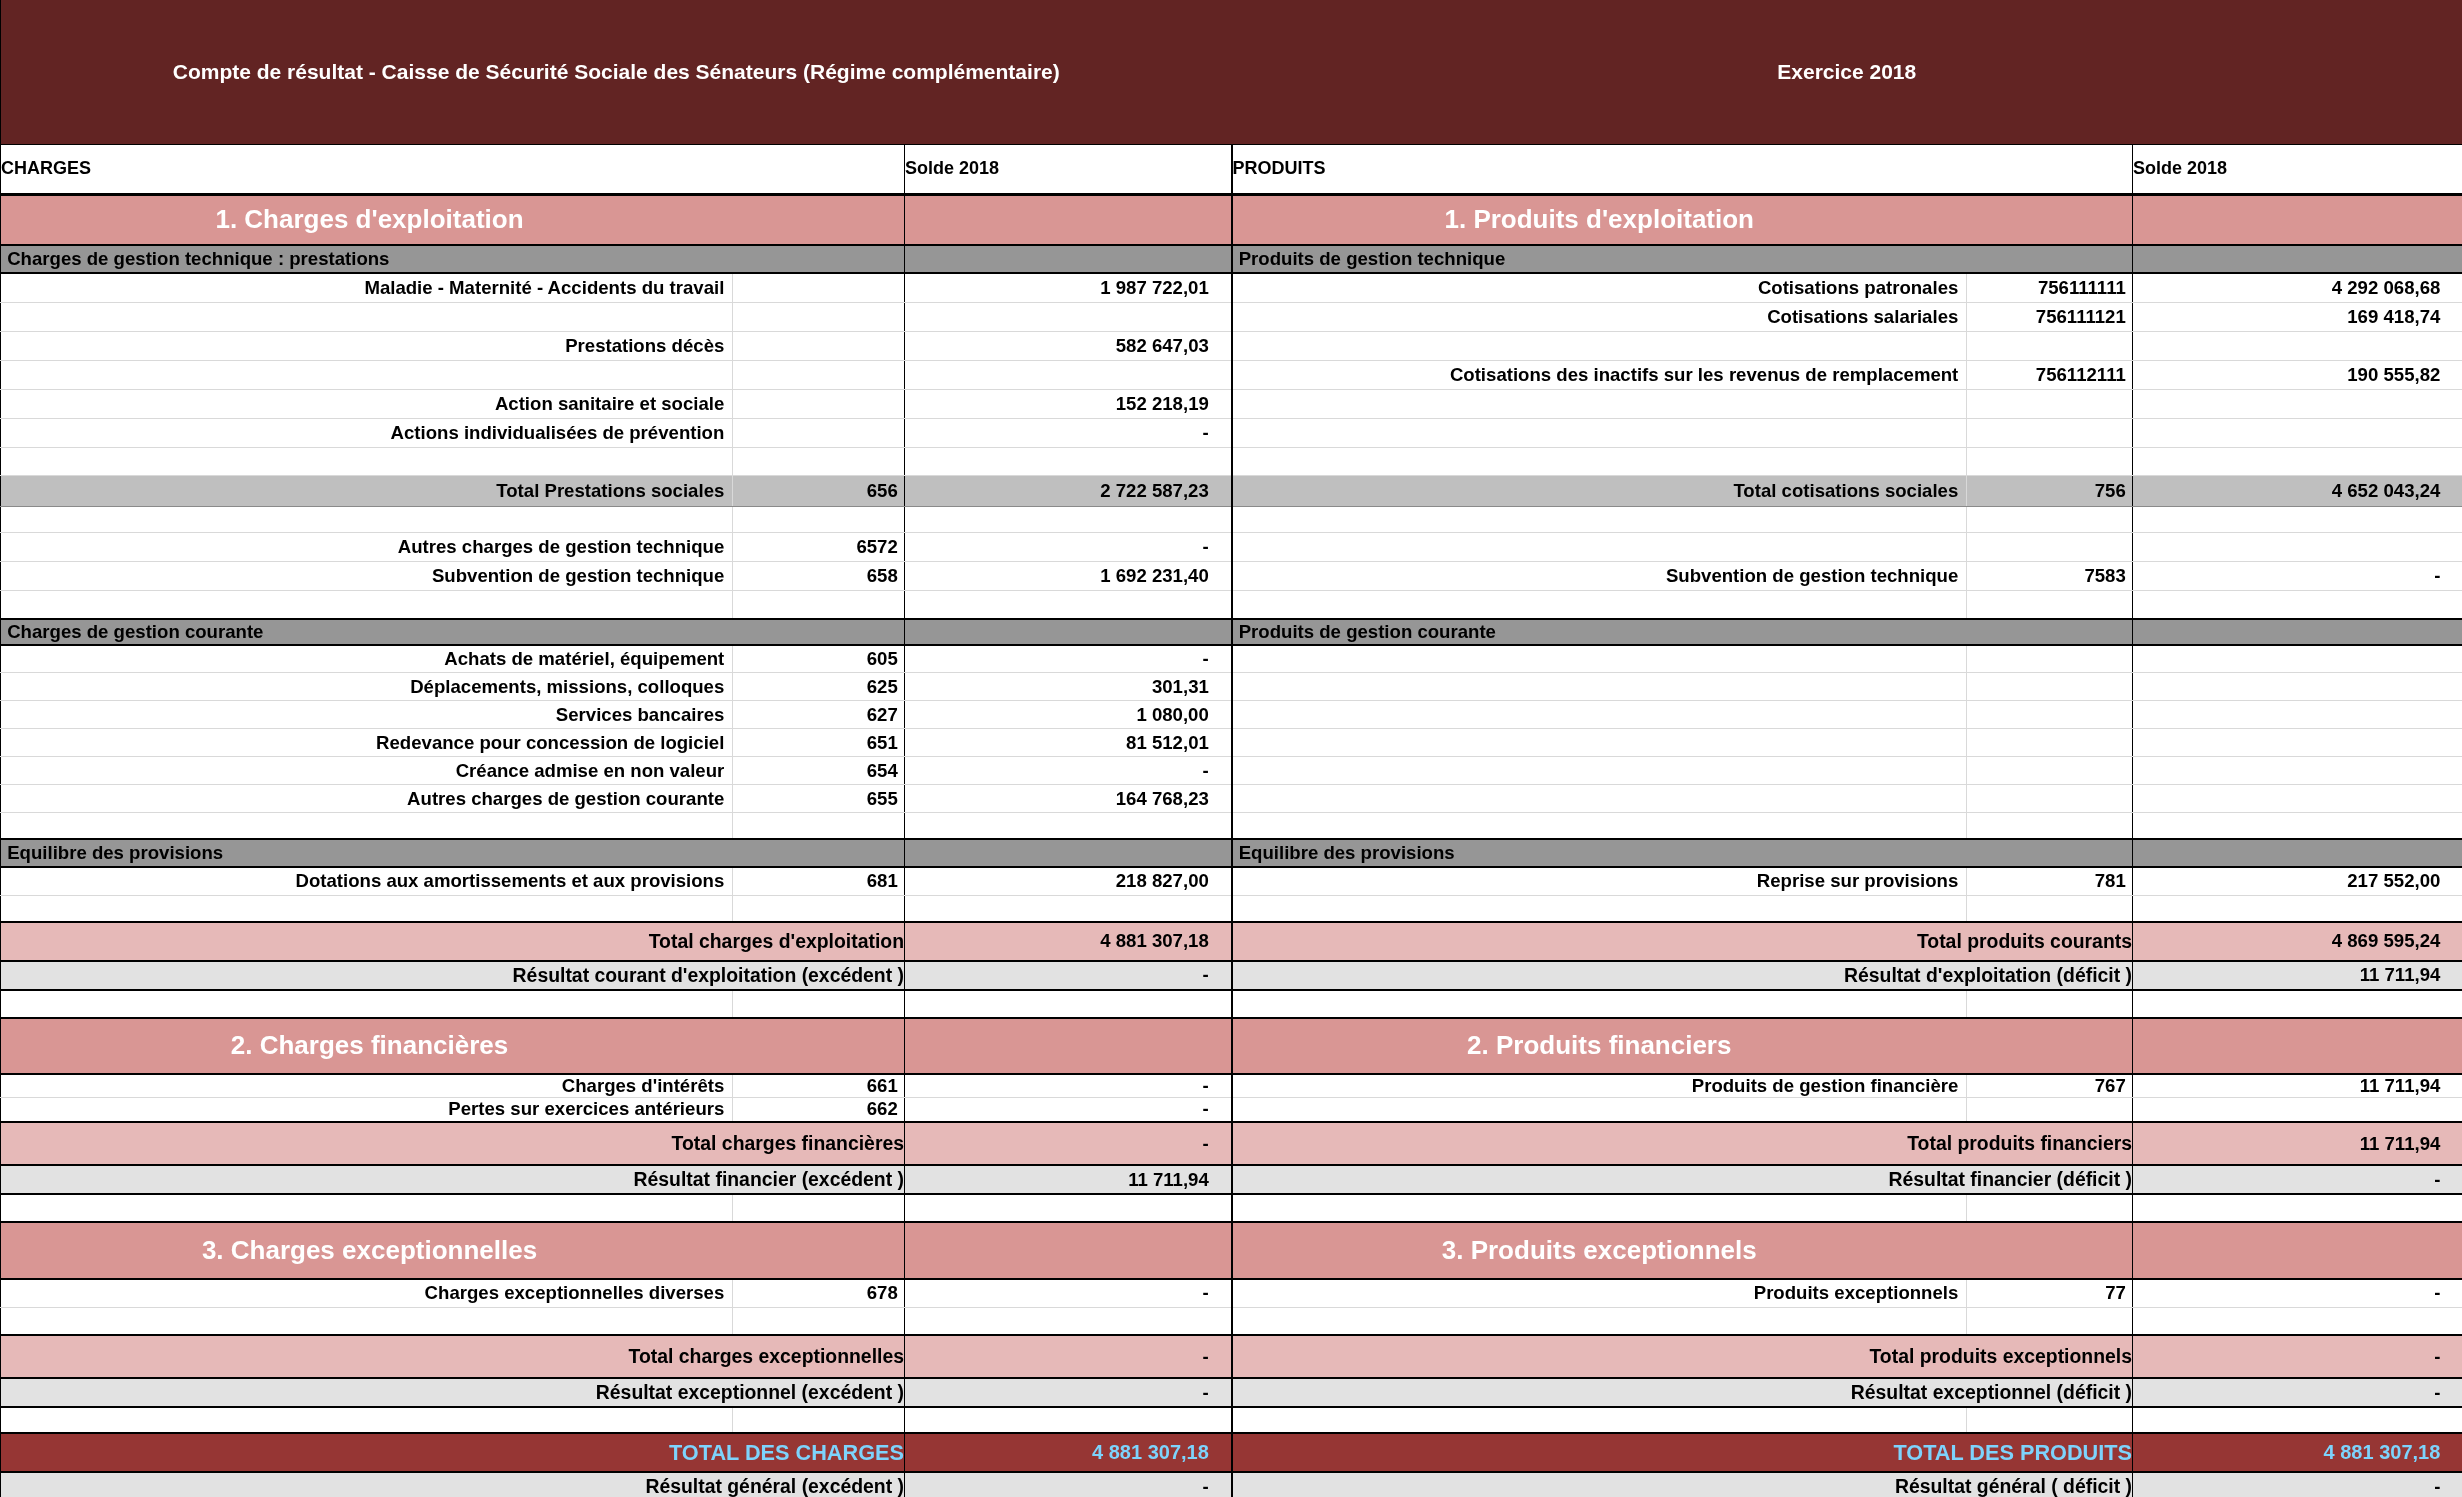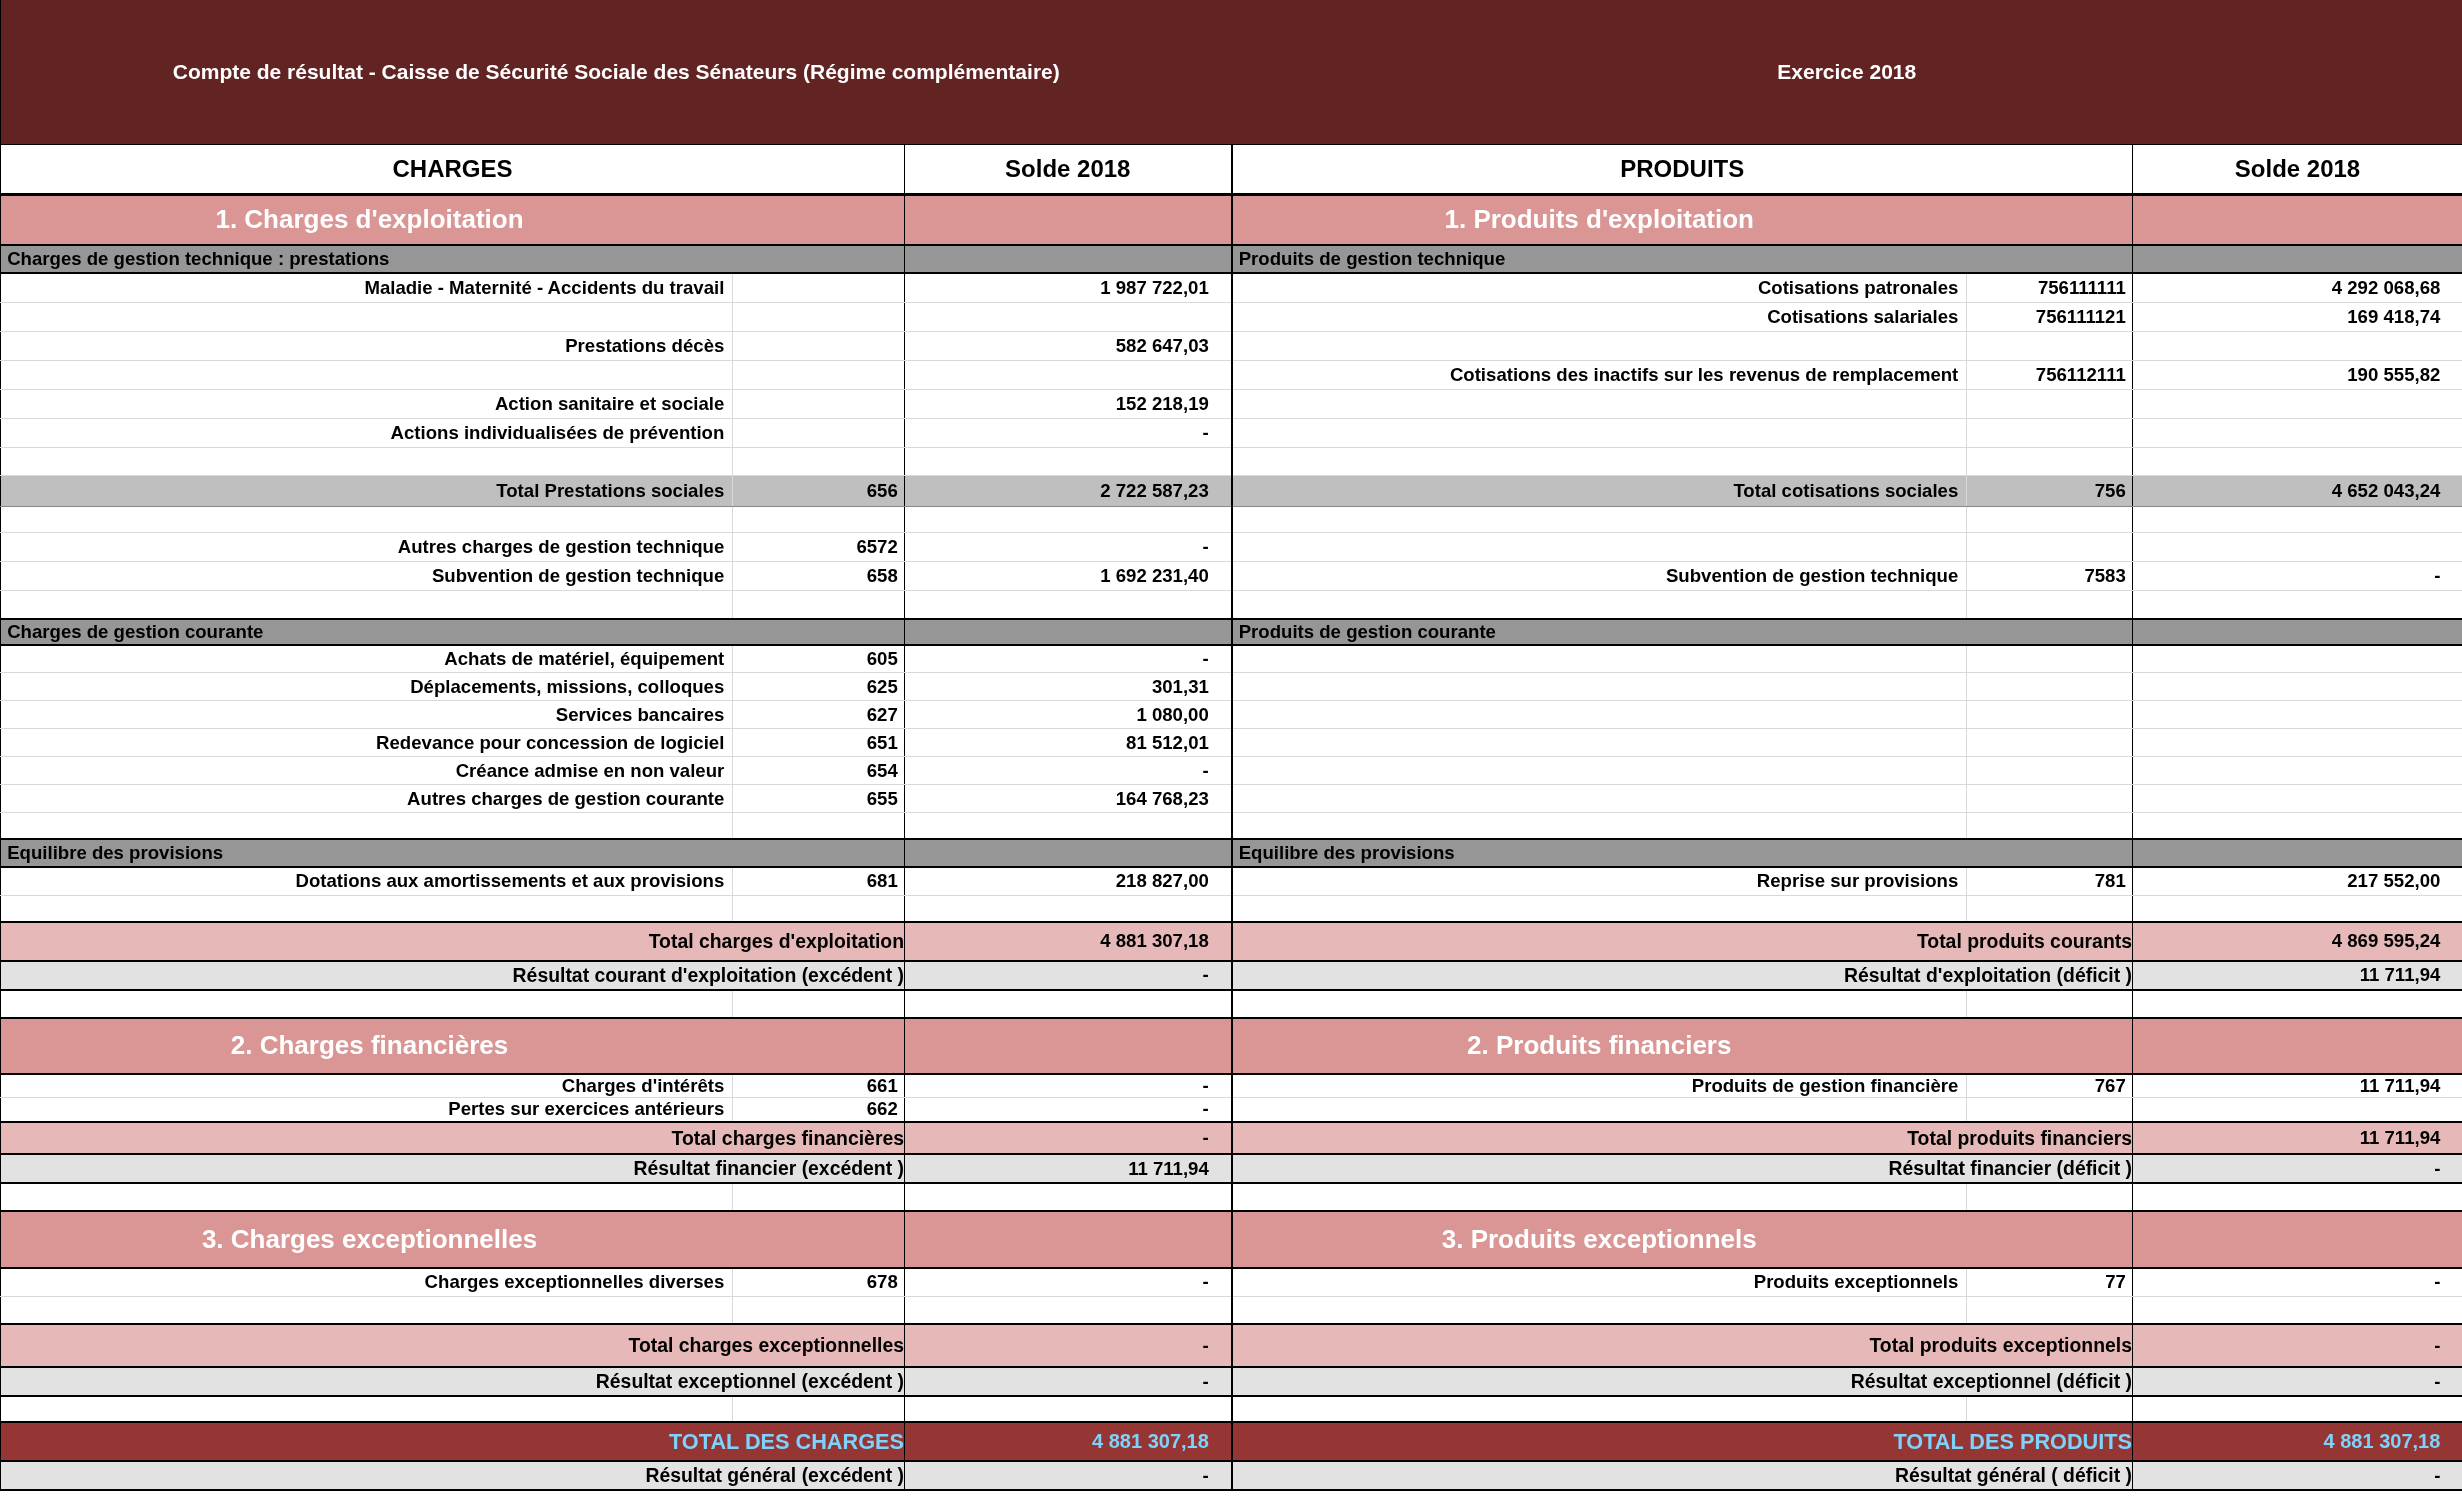--- a/index.html
+++ b/index.html
@@ -25,21 +25,21 @@
   .code{text-align:right;padding-right:6.2px}
   .val{text-align:right;padding-right:21.7px}
   .tl{text-align:right;padding-left:23px;font-size:19.4px}
   .hl{text-align:center;font-size:26px}
   .cv,.pv{border-left:1.5px solid #000}
   .pl{border-left:2.3px solid #000 !important}
   .cc,.pc{border-left:0.8px solid var(--gridline)}
 
   
   .r-title td{background:var(--maroon-dark);color:#fff;text-align:center;font-size:21px;border-bottom:1.5px solid #000}
-  .r-colhead td{background:#fff;text-align:center;font-size:24px;border-bottom:3.1px solid #000}
+  .r-colhead td{background:#fff;font-size:18px;border-bottom:3.1px solid #000}
   .r-data td,.r-empty td{border-bottom:0.8px solid var(--gridline)}
   .r-section td{background:var(--pink-header);color:#fff;border-top:2.3px solid #000;border-bottom:2.3px solid #000}
   .r-section .hl{padding-right:166px}
   .r-sub td{background:var(--gray-subheader);color:#000;border-top:2.3px solid #000;border-bottom:2.3px solid #000}
   .r-sub .hl{text-align:left;padding-left:6.2px;font-size:18.6px;padding-right:0}
   .r-gtotal td{background:var(--gray-total);border-top:0.8px solid #8a8a8a;border-bottom:0.8px solid #8a8a8a}
   .r-ptotal td{background:var(--pink-total);border-top:2.3px solid #000;border-bottom:2.3px solid #000}
   .r-result td{background:var(--gray-result);border-bottom:2.3px solid #000}
   .r-grand td{background:var(--maroon);color:#7dd3fc;border-top:2.3px solid #000;border-bottom:2.3px solid #000}
   .r-grand .tl{font-size:21.7px}
@@ -295,21 +295,21 @@
         <td class="pv val">11 711,94</td>
       </tr>
       <tr class="r-data" style="height: 25px;">
         <td class="lbl">Pertes sur exercices antérieurs</td>
         <td class="cc code">662</td>
         <td class="cv val">-</td>
         <td class="lbl pl"></td>
         <td class="pc code"></td>
         <td class="pv val"></td>
       </tr>
-      <tr class="r-ptotal" style="height: 32px;">
+      <tr class="r-ptotal" style="height: 43px;">
         <td class="tl" colspan="2">Total charges financières</td>
         <td class="cv val">-</td>
         <td class="tl pl" colspan="2">Total produits financiers</td>
         <td class="pv val">11 711,94</td>
       </tr>
       <tr class="r-result" style="height: 29px;">
         <td class="tl" colspan="2">Résultat financier (excédent )</td>
         <td class="cv val">11 711,94</td>
         <td class="tl pl" colspan="2">Résultat financier (déficit )</td>
         <td class="pv val">-</td>

